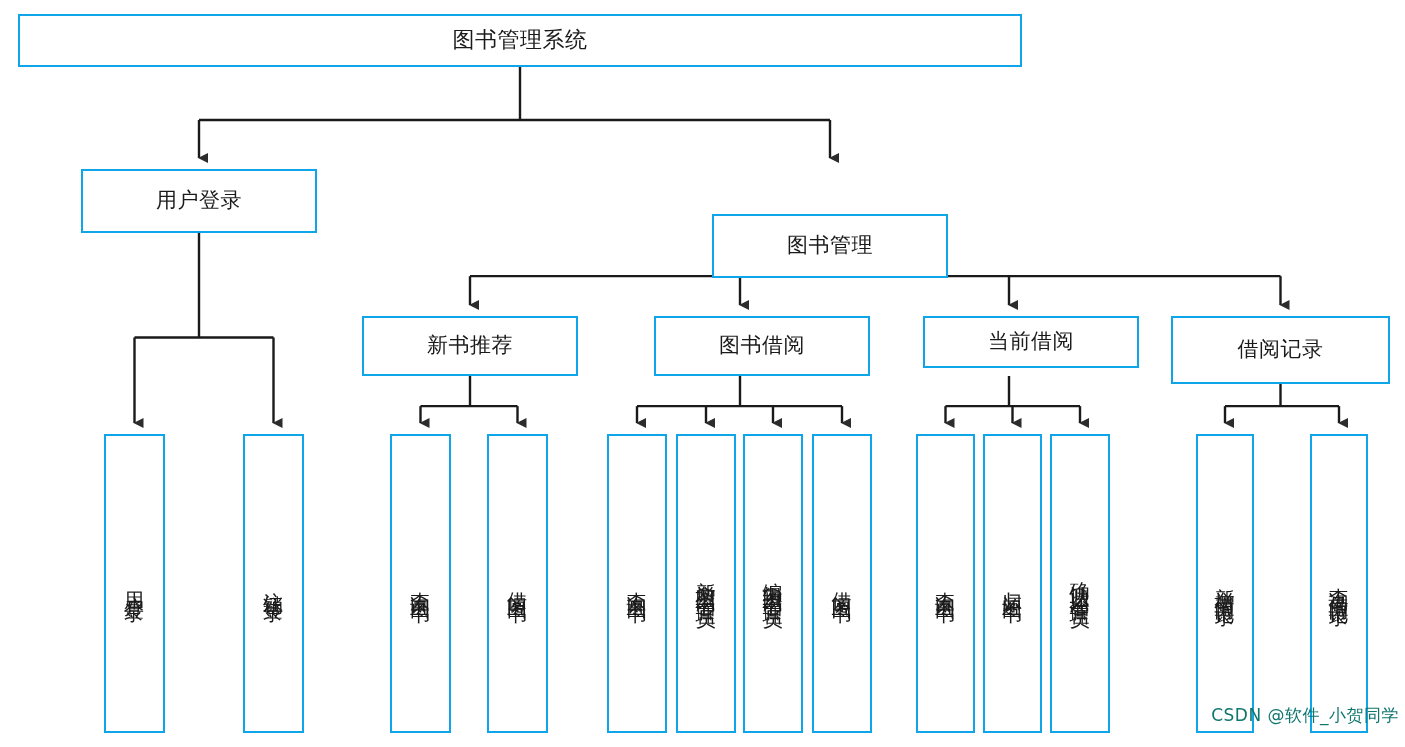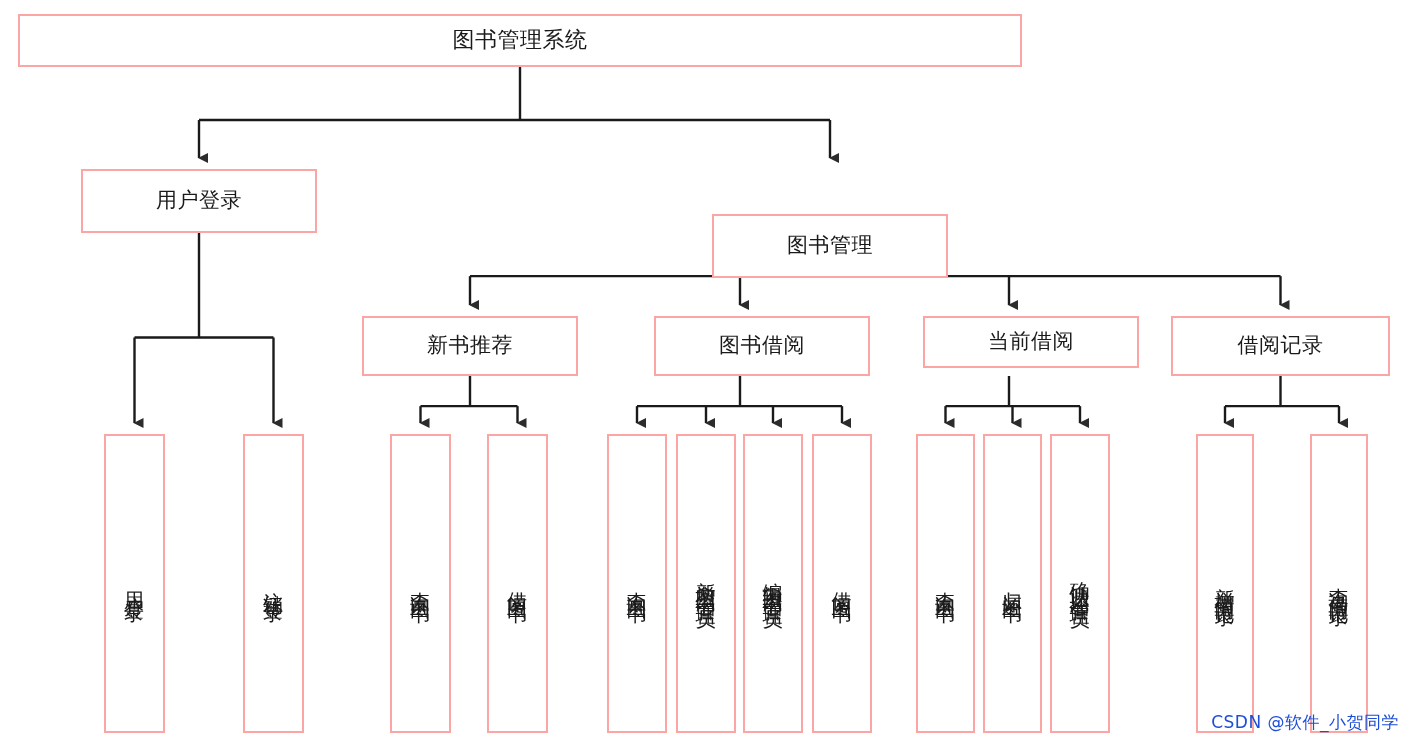--- a/index.html
+++ b/index.html
@@ -16,21 +16,21 @@
     overflow: hidden;
   }
   svg#wires {
     position: absolute;
     left: 0; top: 0;
     width: 1405px; height: 747px;
     pointer-events: none;
   }
   .node {
     position: absolute;
-    border: 2px solid #fca5a5;
+    border: 2px solid #0ea5e9;
     background: #ffffff;
     display: flex;
     align-items: center;
     justify-content: center;
     color: #1a1a1a;
   }
   .node .label {
     display: block;
     text-align: center;
     line-height: 1.12;
@@ -51,23 +51,23 @@
     writing-mode: vertical-rl;
     text-orientation: upright;
     font-size: 20px;
     line-height: 1.0;
     letter-spacing: 4px;
     white-space: nowrap;
   }
   #watermark {
     position: absolute;
     right: 6px;
-    bottom: 13px;
+    bottom: 20px;
     font-size: 17px;
-    color: #1d4ed8;
+    color: #0f766e;
     white-space: nowrap;
     letter-spacing: 0.5px;
   }
 </style>
 </head>
 <body>
 
 <div id="stage">
   <svg id="wires" viewBox="0 0 1405 747">
     <defs>
@@ -116,21 +116,21 @@
   </div>
   <div class="node h" style="left: 362px; top: 316px; width: 216px; height: 60px; justify-content: center;">
     <span class="label">新书推荐</span>
   </div>
   <div class="node h" style="left: 632px; top: 316px; width: 216px; height: 60px; margin-left: 22px;">
     <span class="label">图书借阅</span>
   </div>
   <div class="node h" style="left: 875px; top: 316px; width: 216px; height: 52px; margin-left: 48px;">
     <span class="label">当前借阅</span>
   </div>
-  <div class="node h" style="left: 1171px; top: 316px; width: 219px; height: 60px;">
+  <div class="node h" style="left: 1171px; top: 316px; width: 219px; height: 68px;">
     <span class="label">借阅记录</span>
   </div>
 
   <div class="node v" style="left: 104px; top: 434px; width: 61px; height: 299px;">
     <span class="label">用户登录</span>
   </div>
   <div class="node v" style="left: 243px; top: 434px; width: 61px; height: 299px;">
     <span class="label">注销登录</span>
   </div>
   <div class="node v" style="left: 390px; top: 434px; width: 61px; height: 299px;">

